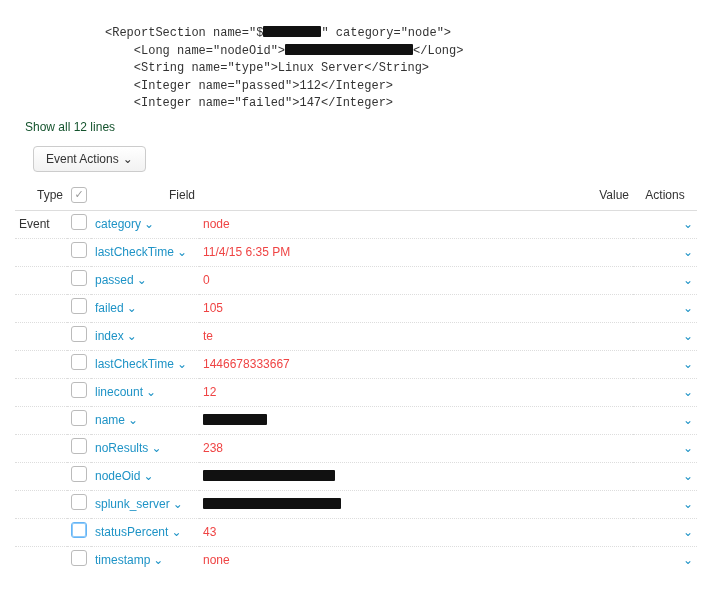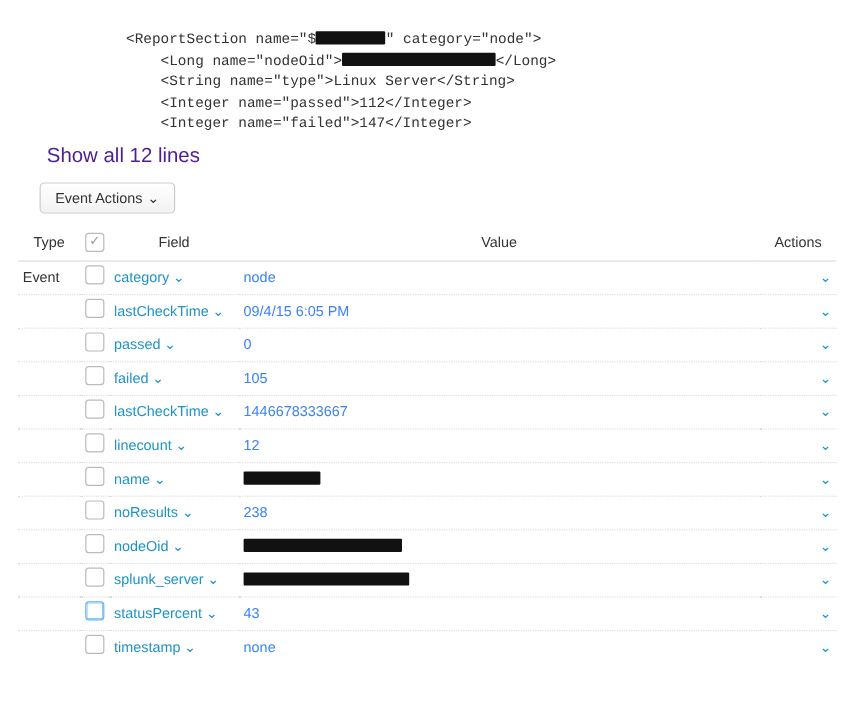--- a/index.html
+++ b/index.html
@@ -19,26 +19,26 @@
     line-height: 1.45;
   }
   .redact {
     display: inline-block;
     background: #111;
     height: 11px;
     vertical-align: -1px;
     border-radius: 1px;
   }
   .show-all {
-    color: #4c1d95;
+    color: #14532d;
     text-decoration: none;
     cursor: pointer;
     display: inline-block;
-    margin: 2px 0 8px 24px;
-    font-size: 17px;
+    margin: 2px 0 8px 10px;
+    font-size: 12px;
   }
   .actions-btn {
     display: inline-block;
     border: 1px solid #ccc;
     border-radius: 4px;
     background: linear-gradient(#fff,#f2f2f2);
     padding: 5px 12px;
     font-size: 12px;
     color: #333;
     margin: 4px 0 10px 18px;
@@ -49,21 +49,21 @@
     width: 100%;
     border-collapse: collapse;
     table-layout: fixed;
   }
   table.fields col.c-type  { width: 52px; }
   table.fields col.c-cb    { width: 24px; }
   table.fields col.c-field { width: 108px; }
   table.fields col.c-value { }
   table.fields col.c-act   { width: 64px; }
   table.fields th {
-    text-align: center;
+    text-align: right;
     font-weight: normal;
     color: #333;
     font-size: 12px;
     padding: 5px 4px 7px 4px;
     border-bottom: 1px solid #ddd;
   }
   table.fields th:last-child { text-align: center; }
   table.fields td {
     padding: 3px 4px;
     border-top: 1px dotted #ddd;
@@ -90,21 +90,21 @@
     line-height:12px;
   }
   .cb.focus{ border-color:#64b5f6; box-shadow:0 0 0 1px #90caf9 inset;}
   .link { color:#1e93c6; cursor:pointer; }
   .fcell .chev, .actcell .chev {
     display:inline-block;
     color:#1e93c6;
     margin-left:3px;
   }
   .fcell { white-space: nowrap; overflow: hidden; text-overflow: ellipsis; margin-left: 40px;}
-  .valcell { color:#3b82f6; }
+  .valcell { color:#ef4444; }
   .actcell { text-align: right; color:#1e93c6; }
   .valcell .redact, .raw .redact { }
 </style>
 </head>
 <body>
 
 
 
 <div class="raw">
 <span>&lt;ReportSection name="$</span><span class="redact" style="width:58px"></span><span>" category="node"&gt;</span>
@@ -142,35 +142,42 @@
         <td class="typecol">Event</td>
         <td><span class="cb"></span></td>
         <td class="fcell"><span class="link">category</span><span class="chev">⌄</span></td>
         <td class="valcell">node</td>
         <td class="actcell"><span class="chev">⌄</span></td>
       </tr>
       <tr>
         <td class="typecol"></td>
         <td><span class="cb"></span></td>
         <td class="fcell"><span class="link">lastCheckTime</span><span class="chev">⌄</span></td>
-        <td class="valcell">09/4/15 6:05 PM</td>
+        <td class="valcell">11/4/15 6:35 PM</td>
         <td class="actcell"><span class="chev">⌄</span></td>
       </tr>
       <tr>
         <td class="typecol"></td>
         <td><span class="cb"></span></td>
         <td class="fcell"><span class="link">passed</span><span class="chev">⌄</span></td>
         <td class="valcell">0</td>
         <td class="actcell"><span class="chev">⌄</span></td>
       </tr>
       <tr>
         <td class="typecol"></td>
         <td><span class="cb"></span></td>
         <td class="fcell"><span class="link">failed</span><span class="chev">⌄</span></td>
         <td class="valcell">105</td>
+        <td class="actcell"><span class="chev">⌄</span></td>
+      </tr>
+      <tr>
+        <td class="typecol"></td>
+        <td><span class="cb"></span></td>
+        <td class="fcell"><span class="link">index</span><span class="chev">⌄</span></td>
+        <td class="valcell">te</td>
         <td class="actcell"><span class="chev">⌄</span></td>
       </tr>
       <tr>
         <td class="typecol"></td>
         <td><span class="cb"></span></td>
         <td class="fcell"><span class="link">lastCheckTime</span><span class="chev">⌄</span></td>
         <td class="valcell">1446678333667</td>
         <td class="actcell"><span class="chev">⌄</span></td>
       </tr>
       <tr>

